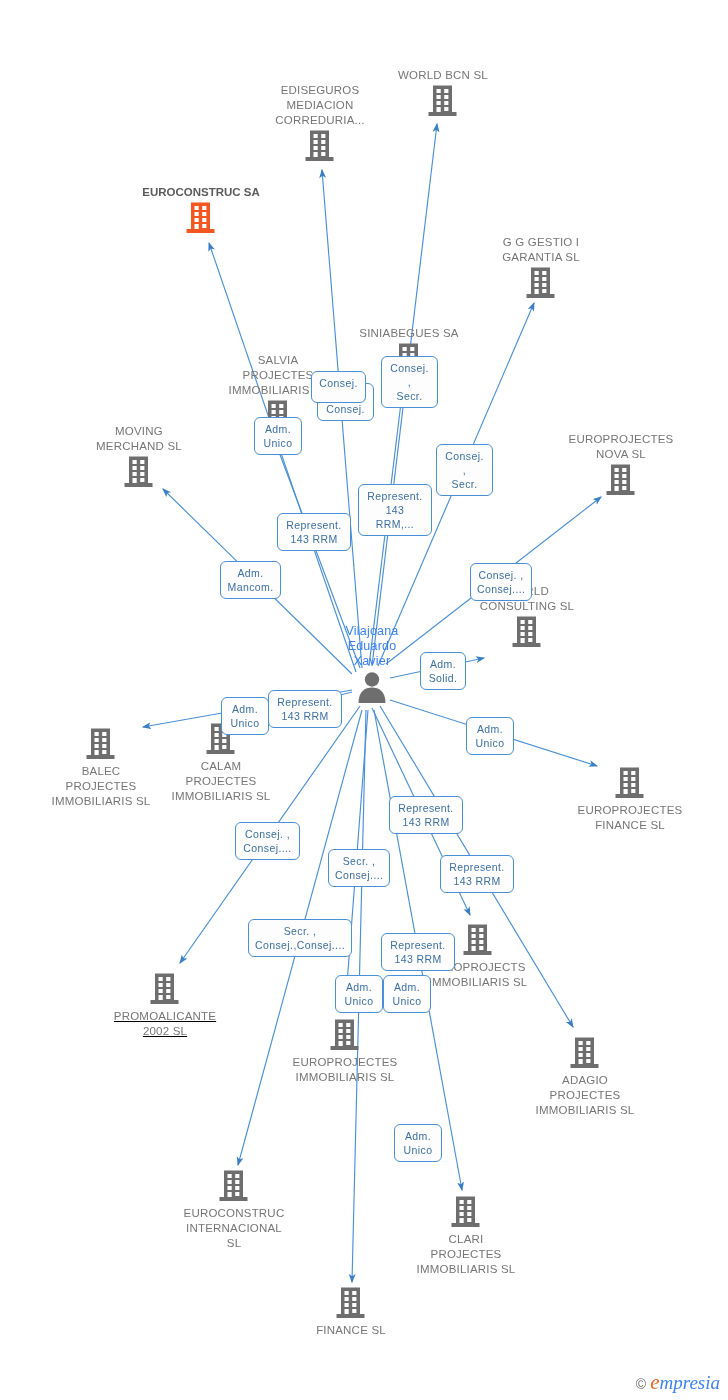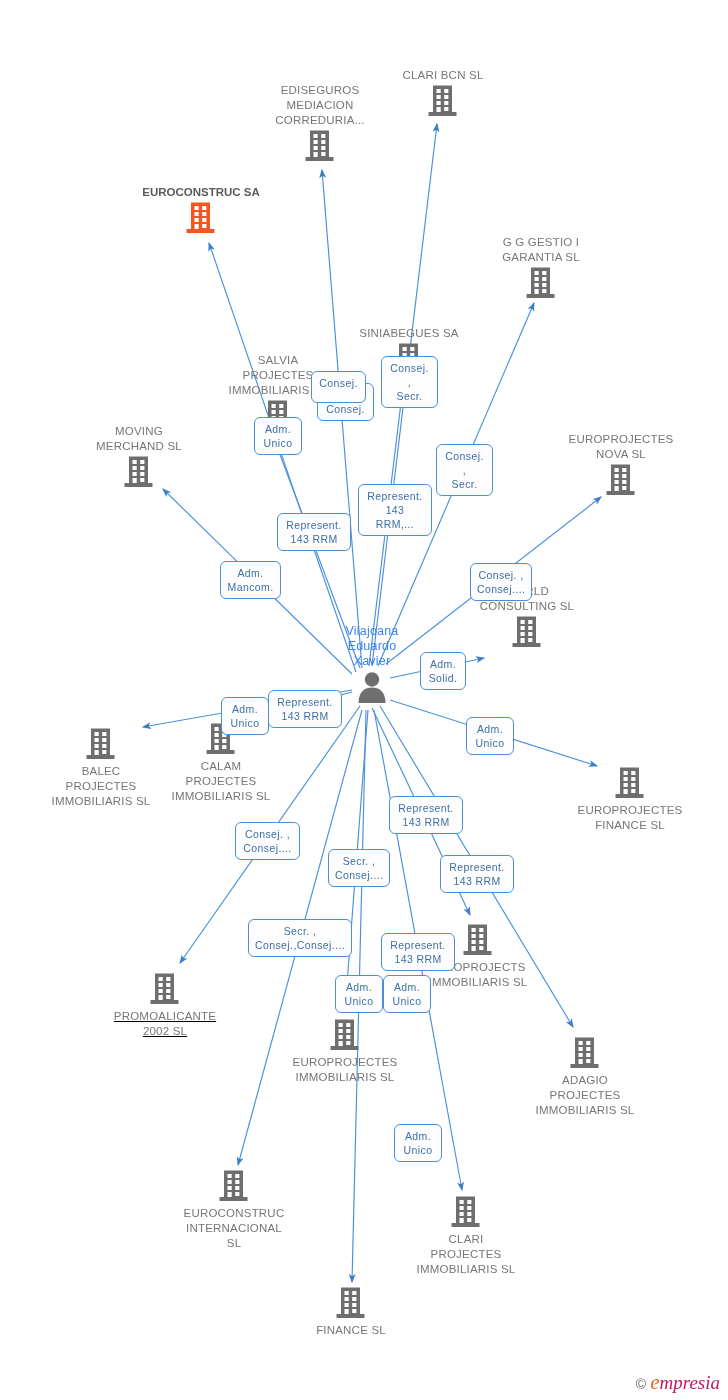--- a/index.html
+++ b/index.html
@@ -56,21 +56,21 @@
 
   
   #watermark{
     position:absolute;
     right:8px;bottom:6px;
     display:flex;align-items:baseline;gap:4px;
     font-size:17px;
   }
   #watermark .cmark{color:#6d6d6d;font-size:14px;}
   #watermark .wm-e{color:#f26522;font-family:"Liberation Serif",serif;font-style:italic;font-size:21px;line-height:1;}
-  #watermark .wm-rest{color:#be185d;font-family:"Liberation Serif",serif;font-style:italic;font-size:19px;line-height:1;}
+  #watermark .wm-rest{color:#3b82f6;font-family:"Liberation Serif",serif;font-style:italic;font-size:19px;line-height:1;}
 </style>
 </head>
 <body>
 
 <div id="graph">
 
   <svg id="edges" viewBox="0 0 728 1400">
     <defs>
       <marker id="arrow" markerWidth="9" markerHeight="9" refX="7" refY="3" orient="auto" markerUnits="strokeWidth">
         <path d="M0,0 L8,3 L0,6 L2,3 z" fill="#3a7fc6"></path>
@@ -126,21 +126,21 @@
             <rect x="17.2" y="5" width="4.2" height="4" fill="#fff"></rect>
             <rect x="9.5" y="11" width="4.2" height="4" fill="#fff"></rect>
             <rect x="17.2" y="11" width="4.2" height="4" fill="#fff"></rect>
             <rect x="9.5" y="17" width="4.2" height="4" fill="#fff"></rect>
             <rect x="17.2" y="17" width="4.2" height="4" fill="#fff"></rect>
             <rect x="9.5" y="23" width="4.2" height="5" fill="#fff"></rect>
             <rect x="17.2" y="23" width="4.2" height="4" fill="#fff"></rect>
           </svg></span>
       </div>
       <div class="node company label-top" style="left: 443px; top: 68px;">
-        <span class="label">CLARI BCN SL</span>
+        <span class="label">WORLD BCN SL</span>
         <span class="icon"><svg width="32" height="34" viewBox="0 0 32 34">
             <rect x="6" y="1.5" width="19" height="27" fill="#6e6e6e"></rect>
             <rect x="1.5" y="28" width="28" height="4" fill="#6e6e6e"></rect>
             <rect x="9.5" y="5" width="4.2" height="4" fill="#fff"></rect>
             <rect x="17.2" y="5" width="4.2" height="4" fill="#fff"></rect>
             <rect x="9.5" y="11" width="4.2" height="4" fill="#fff"></rect>
             <rect x="17.2" y="11" width="4.2" height="4" fill="#fff"></rect>
             <rect x="9.5" y="17" width="4.2" height="4" fill="#fff"></rect>
             <rect x="17.2" y="17" width="4.2" height="4" fill="#fff"></rect>
             <rect x="9.5" y="23" width="4.2" height="5" fill="#fff"></rect>

